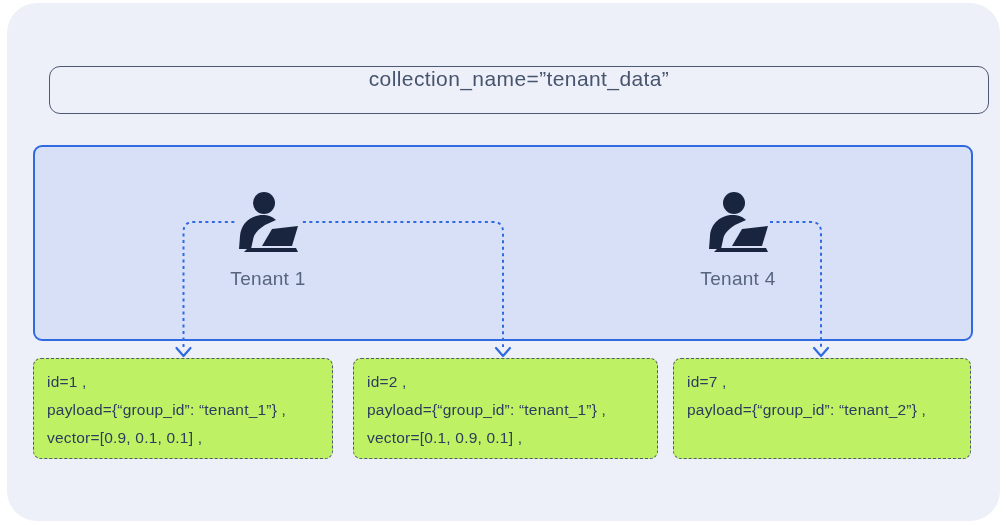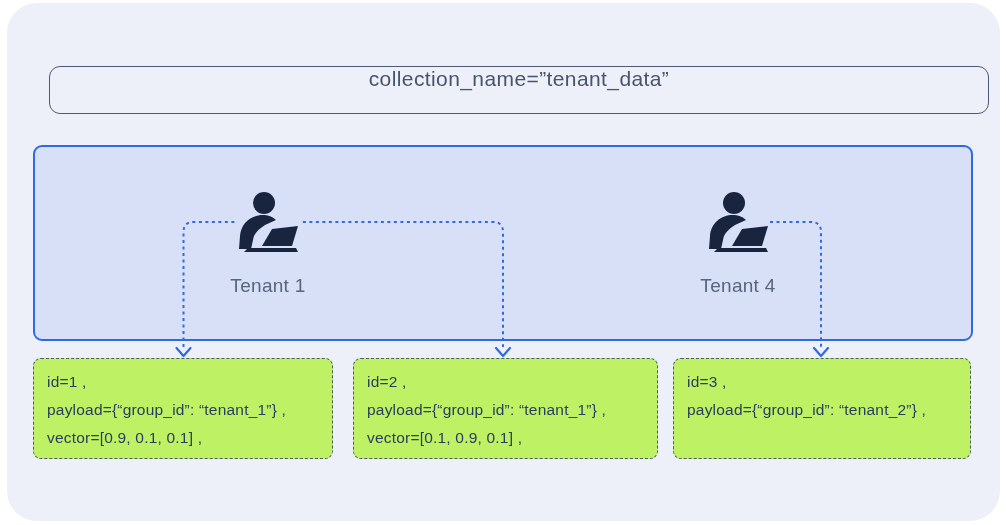--- a/index.html
+++ b/index.html
@@ -31,21 +31,21 @@
     position:absolute;left:0;top:0;width:1006px;height:525px;
     pointer-events:none;z-index:3;
   }
   .tenant{
     position:absolute;width:160px;text-align:center;z-index:4;
   }
   .tenant-1{left:188px;top:192px;}
   .tenant-2{left:658px;top:192px;}
   .tenant .icon-wrap{display:inline-block;width:64px;height:60px;}
   .tenant .label{
-    display:block;margin-top:19px;font-size:19px;color:#58657f;
+    display:block;margin-top:12px;font-size:19px;color:#58657f;
     letter-spacing:0.3px;
   }
   .point-box{
     position:absolute;top:358px;height:101px;
     background:#bef264;border:1.5px dashed #4e5a74;border-radius:8px;
     box-sizing:border-box;
     padding:9px 12px 0 13px;
     z-index:2;
   }
   .point-1{left:33px;width:300px;}
@@ -110,15 +110,15 @@
   <span class="code-line">vector=[0.9, 0.1, 0.1] ,</span>
 </div>
 
 <div class="point-box point-2">
   <span class="code-line">id=2 ,</span>
   <span class="code-line">payload={“group_id”: “tenant_1”} ,</span>
   <span class="code-line">vector=[0.1, 0.9, 0.1] ,</span>
 </div>
 
 <div class="point-box point-3">
-  <span class="code-line">id=3 ,</span>
+  <span class="code-line">id=7 ,</span>
   <span class="code-line">payload={“group_id”: “tenant_2”} ,</span>
 </div>
 
 </body></html>

